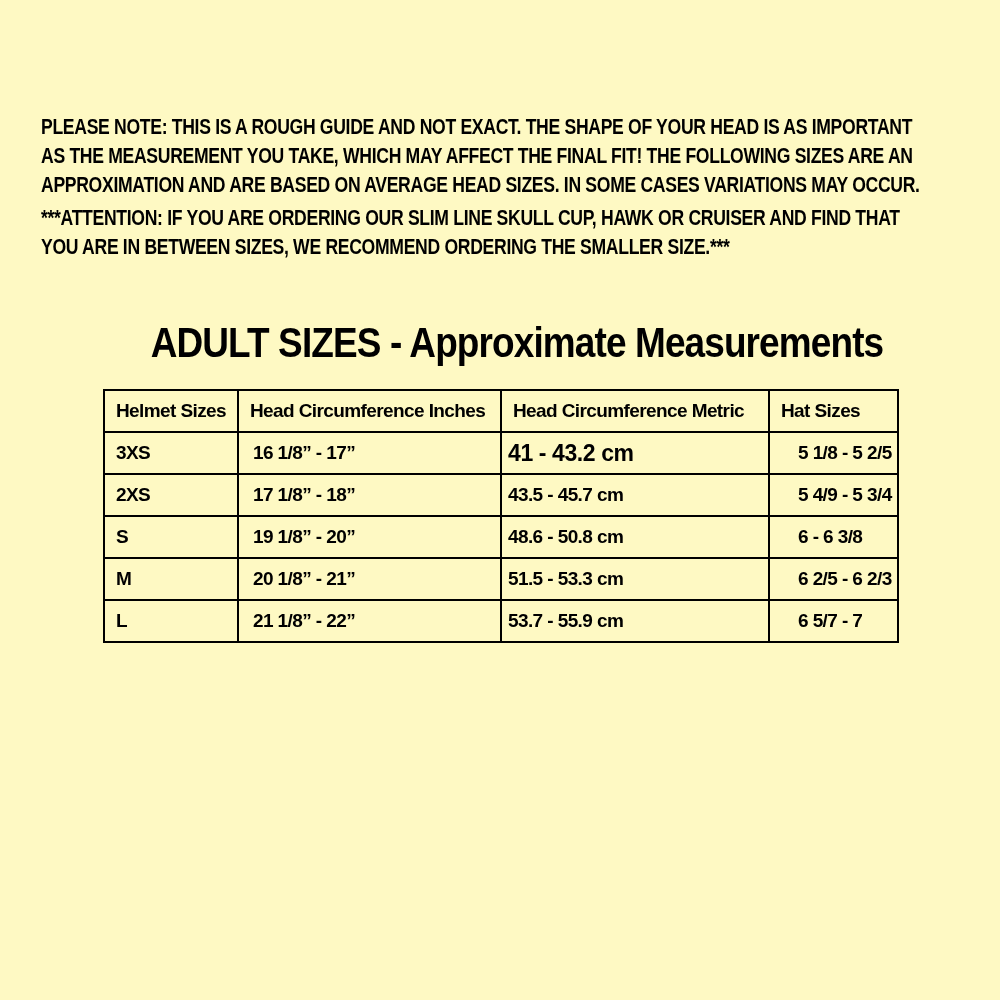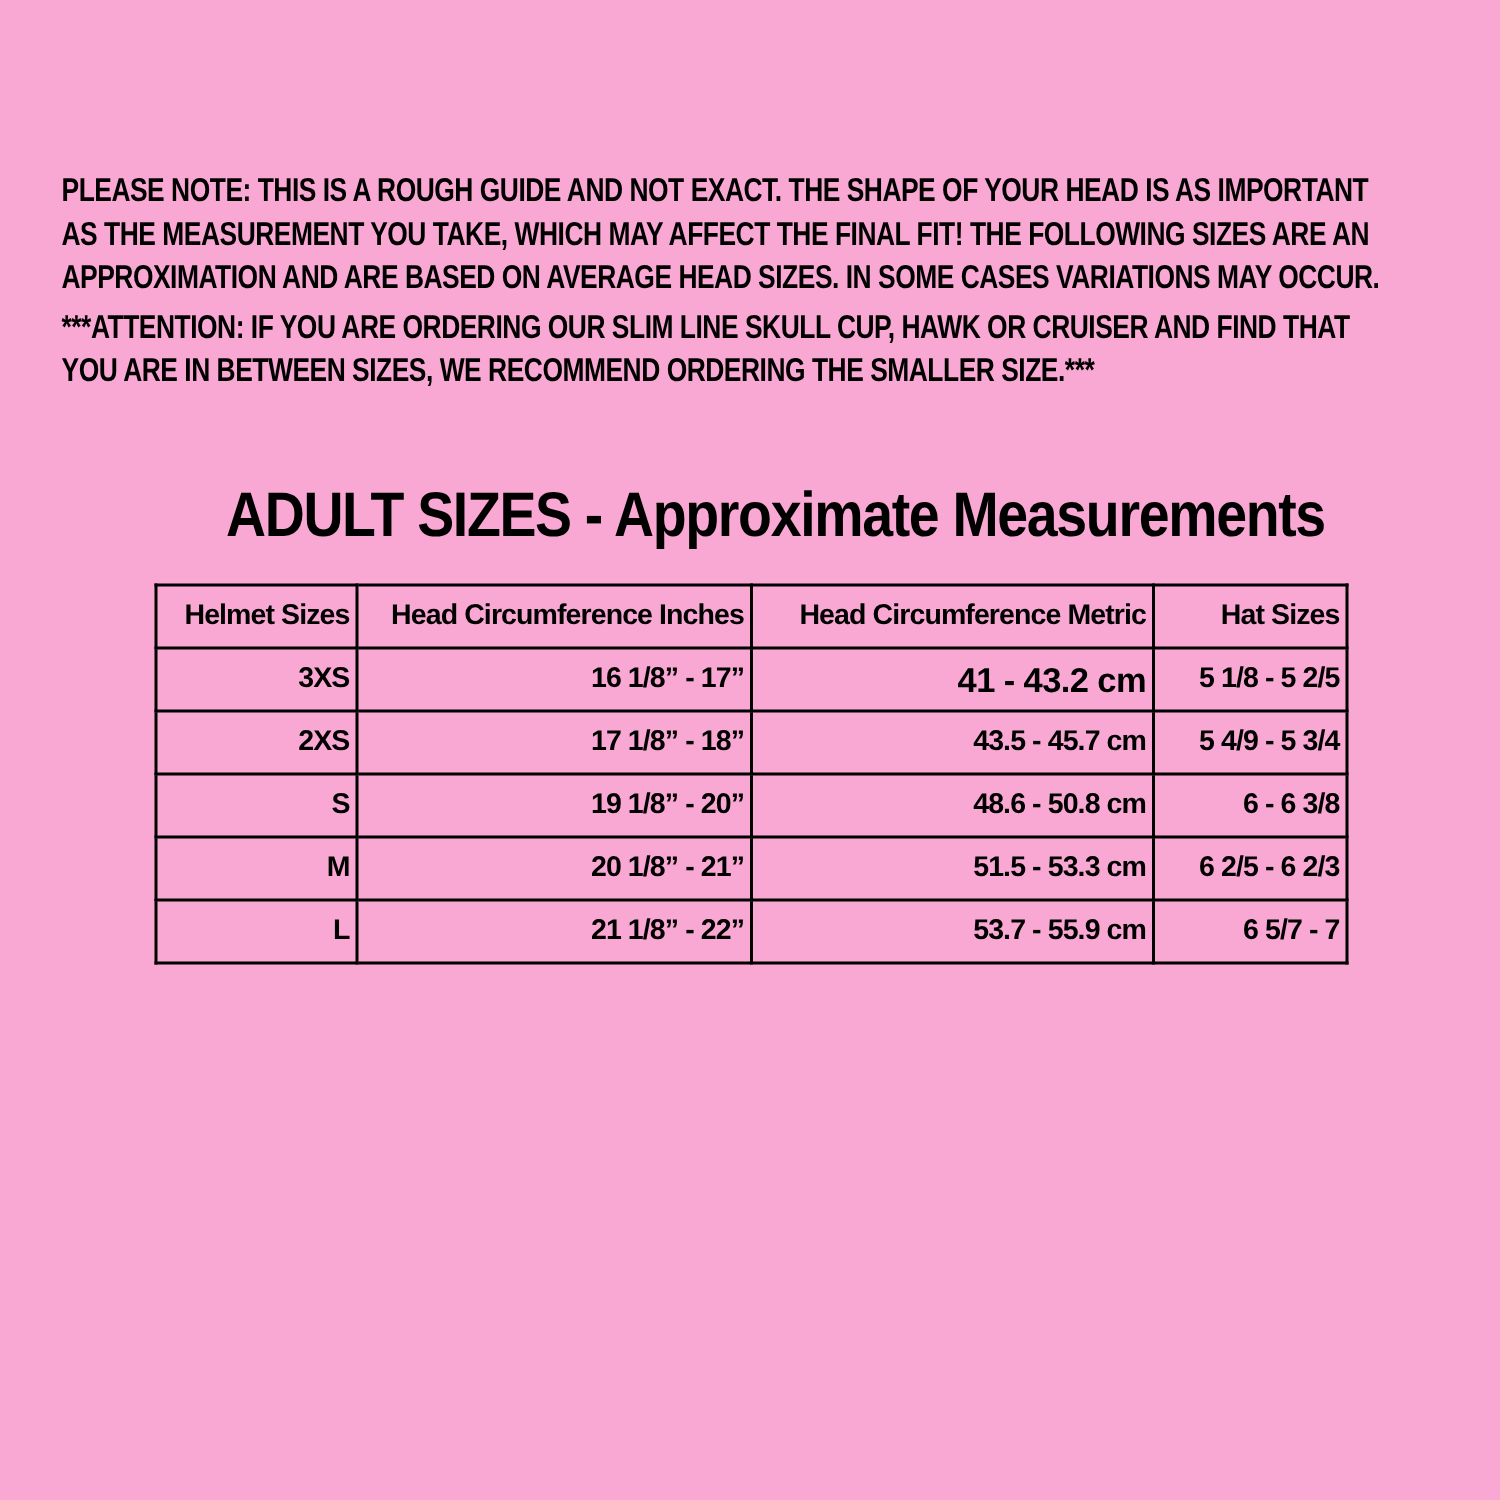--- a/index.html
+++ b/index.html
@@ -3,21 +3,21 @@
 <meta charset="utf-8">
 <style>
   * { box-sizing: border-box; margin: 0; padding: 0; }
   html, body {
     width: 1000px; height: 1000px;
     background: #ffffff;
     color: #000000;
     font-family: "Liberation Sans", sans-serif;
     overflow: hidden;
   }
-  .page { position: relative; width: 1000px; height: 1000px; background: #f9a8d4; }
+  .page { position: relative; width: 1000px; height: 1000px; background: #fef9c3; }
 
   .para { position: absolute; left: 41px; }
   .para .line {
     white-space: nowrap;
     font-weight: bold;
     font-size: 22px;
     line-height: 29px;
     letter-spacing: -0.4px;
     transform: scaleX(0.80);
     transform-origin: left center;
@@ -45,21 +45,21 @@
     border-collapse: collapse;
     table-layout: fixed;
   }
   .size-table th, .size-table td {
     border: 2px solid #000000;
     height: 42px;
     padding: 0 4px 0 11px;
     font-size: 19px;
     font-weight: bold;
     letter-spacing: -0.6px;
-    text-align: right;
+    text-align: left;
     vertical-align: middle;
     white-space: nowrap;
     overflow: hidden;
   }
   .size-table td.col-inches { padding-left: 14px; margin-top: 17px; }
   .size-table td.col-metric { padding-left: 6px; margin-left: 24px; }
   .size-table td.col-hat    { padding-left: 28px; }
   .size-table td.emph {
     font-size: 23px;
     letter-spacing: -0.4px;

